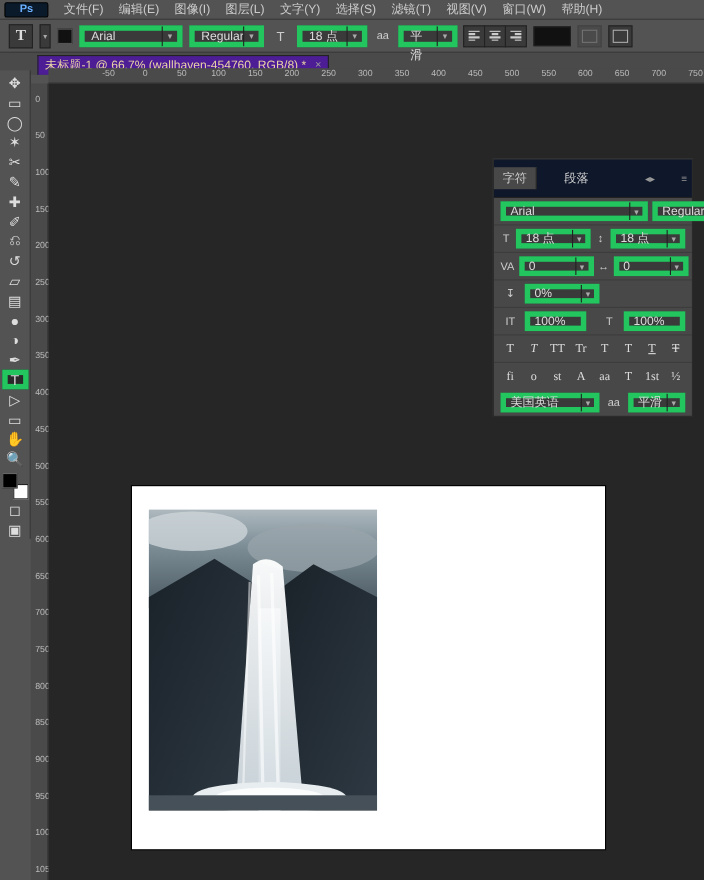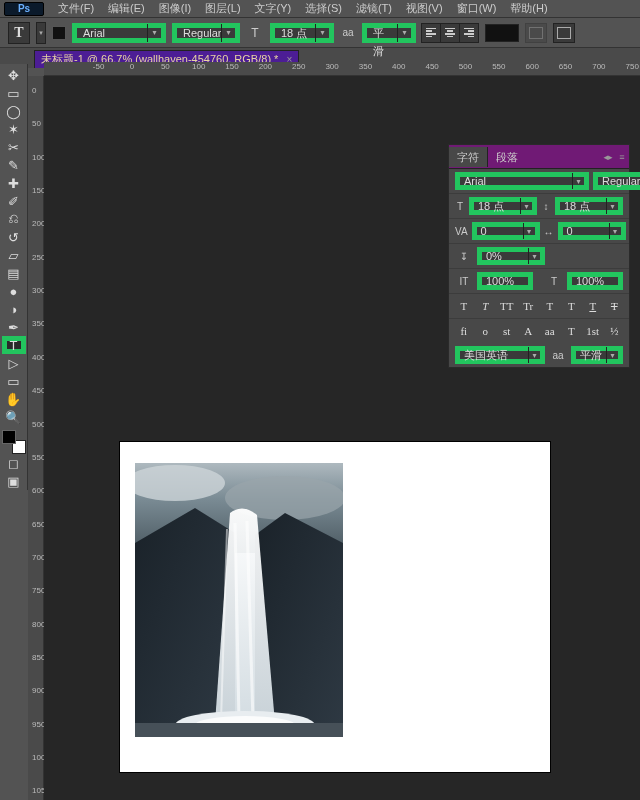--- a/index.html
+++ b/index.html
@@ -54,21 +54,21 @@
   .ruler-left .lab { position:absolute; left:4px; font-size:8px; color:#bbb; transform:translateY(-50%); }
 
   
   .canvas-outer { position:absolute; top:8px; left:44px; right:0; bottom:0; background:#262626; overflow:hidden; }
   .doc { position:absolute; top:366px; left:76px; width:430px; height:330px; background:#fff; box-shadow:0 0 0 1px #000; }
   .img { position:absolute; top:21px; left:15px; width:208px; height:274px; overflow:hidden; }
   .img svg { width:100%; height:100%; display:block; }
 
   
   .panel { position:absolute; top:76px; right:10px; width:182px; background:#484848; border:1px solid #2a2a2a; font-size:11px; }
-  .panel .tabs { display:flex; align-items:center; height:24px; background:#701a75; border-bottom:1px solid #222; }
+  .panel .tabs { display:flex; align-items:center; height:35px; background:#0f172a; border-bottom:1px solid #222;gap:17px; }
   .panel .tabs .tab { padding:0 8px; height:20px; line-height:20px; color:#ccc; }
   .panel .tabs .tab.active { background:#484848; border-right:1px solid #222; }
   .panel .tabs .spacer { flex:1; }
   .panel .tabs .ticon { width:14px; height:14px; display:flex; align-items:center; justify-content:center; color:#999; font-size:9px; background:transparent;border:none; }
   .panel .row { display:flex; align-items:center; gap:4px; padding:3px 6px; }
   .panel .row + .row { border-top:1px solid #3c3c3c; }
   .panel .ric { width:18px; height:16px; display:flex; align-items:center; justify-content:center; color:#ccc; font-size:10px; }
   .panel .sel { height:18px; }
   .panel .sel span.val { width:46px; padding-left:4px; }
   .panel .sel.wide span.val { width:112px; }

